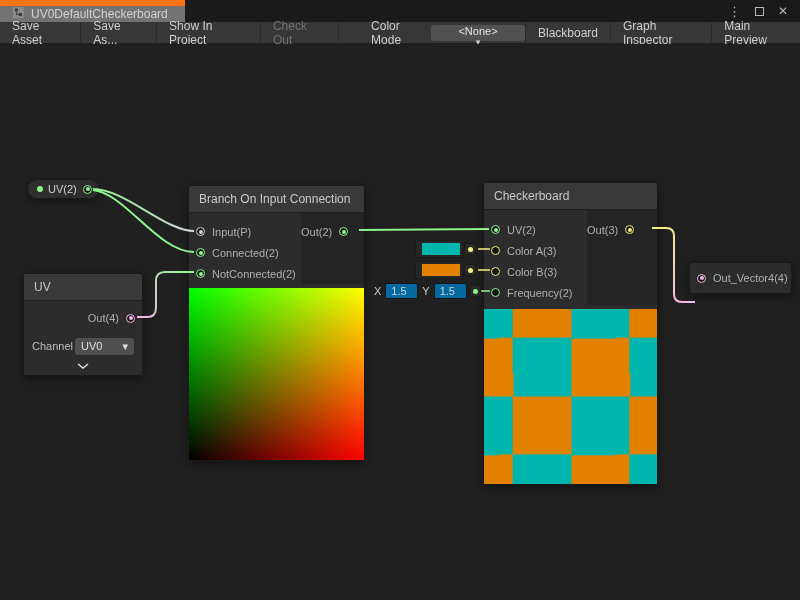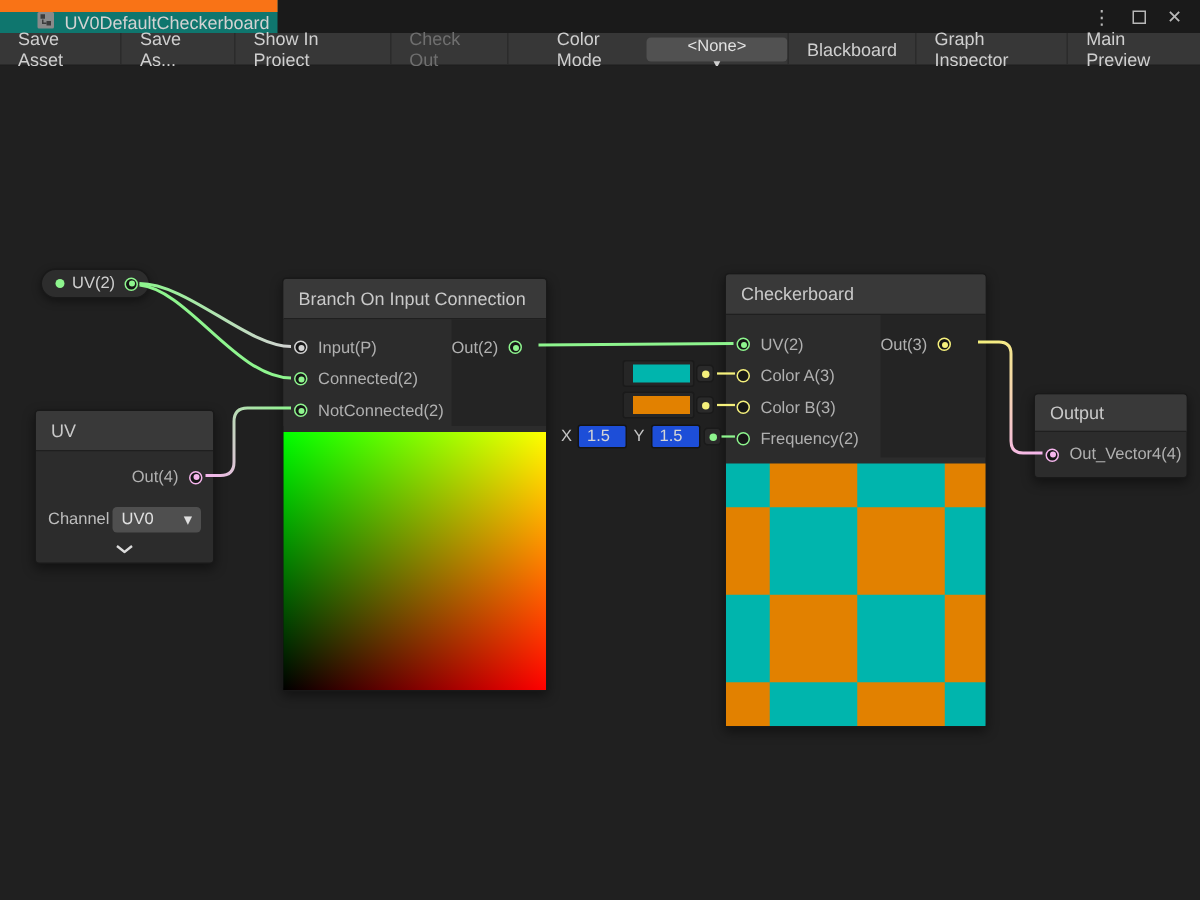--- a/index.html
+++ b/index.html
@@ -2,22 +2,22 @@
 <html><head>
 <meta charset="utf-8">
 <style>
   * { margin:0; padding:0; box-sizing:border-box; }
   html,body { width:800px; height:600px; overflow:hidden; background:#202020;
     font-family:"Liberation Sans", sans-serif; }
   .app { width:800px; height:600px; display:flex; flex-direction:column; }
 
   
   .tabbar { height:22px; background:#1a1a1a; display:flex; align-items:stretch; flex:none; }
-  .tab { width:185px; background:#0f766e; border-top:8px solid #f97316; display:flex;
-    align-items:center; gap:6px; padding:0 24px; color:#d2d2d2; font-size:12px; }
+  .tab { width:185px; background:#737373; border-top:6px solid #f97316; display:flex;
+    align-items:center; gap:6px; padding:0 12px; color:#d2d2d2; font-size:12px; }
   .winctrls { margin-left:auto; display:flex; align-items:center; gap:14px; padding-right:12px;
     color:#b8b8b8; }
   .winctrls .kebab { font-size:13px; letter-spacing:0; }
   .winctrls .maxbox { width:9px; height:9px; border:1.5px solid #b8b8b8; display:inline-block; }
   .winctrls .closex { font-size:12px; }
 
   
   .toolbar { height:22px; background:#373737; border-bottom:1px solid #1e1e1e; display:flex;
     align-items:center; font-size:12px; color:#cfcfcf; flex:none; }
   .tbtn { padding:0 12px; height:100%; display:flex; align-items:center; border-right:1px solid #2b2b2b; }
@@ -87,21 +87,21 @@
 
   
   .fw { position:absolute; z-index:3; }
   .swatch { width:48px; height:18px; background:#262626; border:1px solid #1a1a1a; border-radius:2px;
     display:flex; align-items:center; justify-content:flex-end; padding:2px; }
   .swatch .fill { width:38px; height:12px; }
   .stubdot { width:12px; height:12px; background:#2a2a2a; border:1px solid #1a1a1a; border-radius:3px;
     display:flex; align-items:center; justify-content:center; }
   .stubdot i { width:5px; height:5px; border-radius:50%; display:block; }
   .freq { display:flex; align-items:center; gap:4px; font-size:11px; color:#c4c4c4; }
-  .numfield { width:33px; height:16px; background:#1d4ed8; border:1px solid #141414; border-radius:2px;
+  .numfield { width:33px; height:16px; background:#0369a1; border:1px solid #141414; border-radius:2px;
     display:flex; align-items:center; padding:0 5px; color:#d6d6d6; font-size:11px; }
 </style>
 </head>
 <body>
 
 <div class="app">
 
   <div class="tabbar">
     <div class="tab">
       <span>
@@ -245,21 +245,20 @@
           <div class="prow out">
             <span>Out(3)</span>
             <span class="port connected pc-yellow"></span>
           </div>
         </div>
       </div>
       <div class="preview checker" style="background: conic-gradient(rgb(226, 129, 0) 0deg, rgb(226, 129, 0) 25%, rgb(0, 181, 173) 0deg, rgb(0, 181, 173) 50%, rgb(226, 129, 0) 0deg, rgb(226, 129, 0) 75%, rgb(0, 181, 173) 0deg) -29.2px -29.2px / 116.7px 116.7px;"></div>
     </div>
 
     <div class="node n-output">
-      <div class="ntitle">Output</div>
       <div class="prow">
         <span class="port connected pc-pink"></span>
         <span>Out_Vector4(4)</span>
       </div>
     </div>
 
     <div class="fw swatch" style="left:415px; top:196px;">
       <span class="fill" style="background-color: rgb(0, 181, 173);"></span>
     </div>
     <div class="fw stubdot" style="left:464px; top:199px;">

